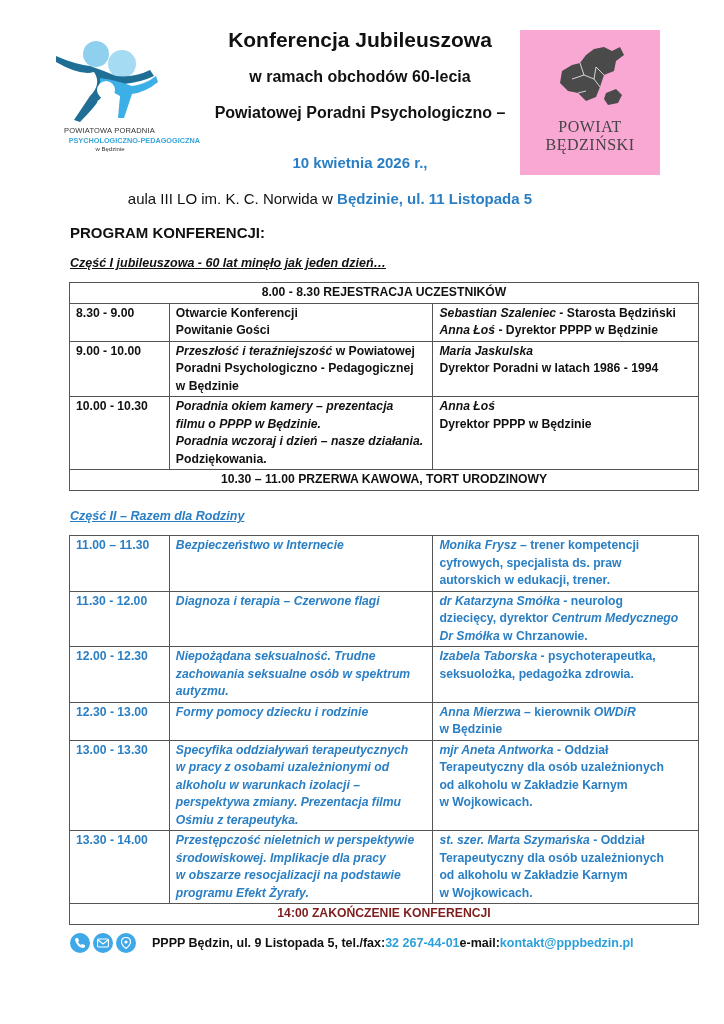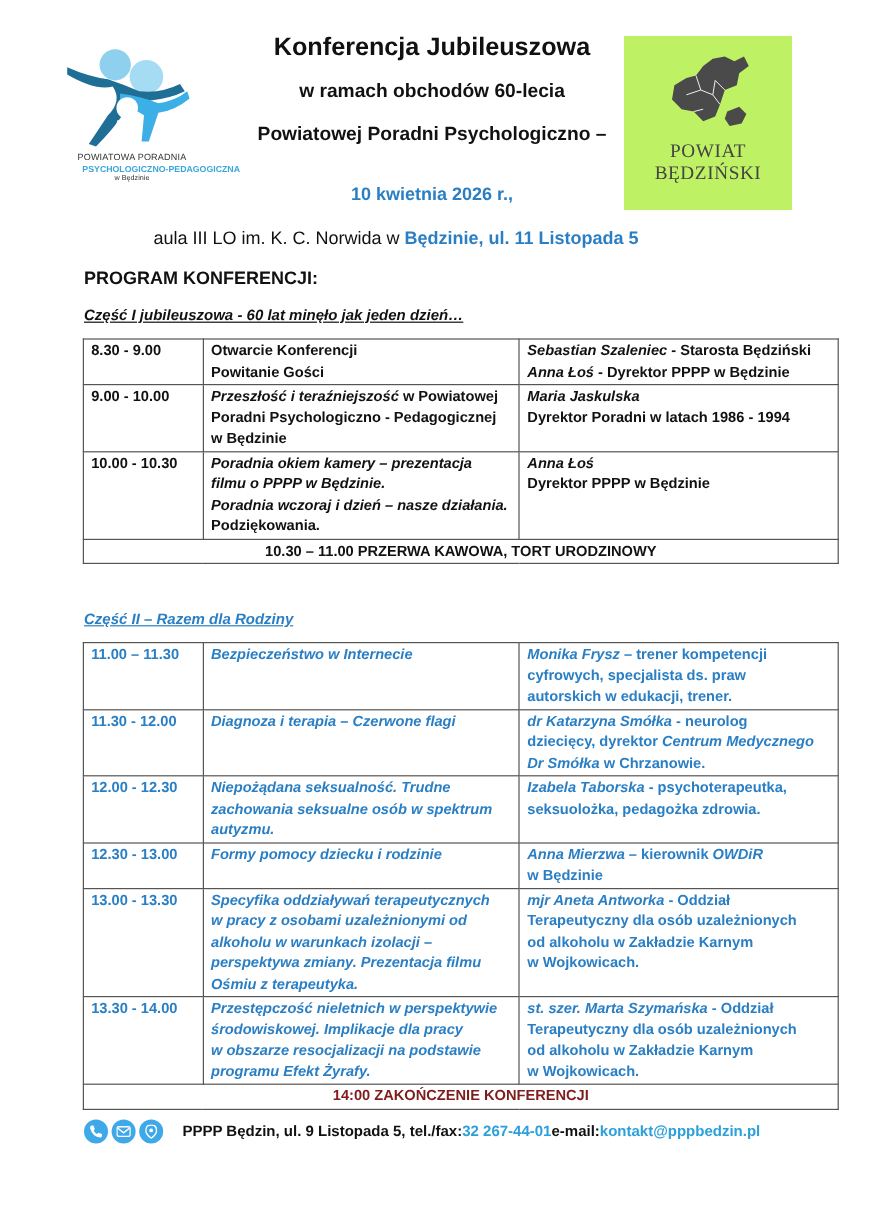--- a/index.html
+++ b/index.html
@@ -25,24 +25,24 @@
   .tbl2 { top: 535px; color: #2a7fc4; }
   .tbl2 td.full { color: #7f1d1d; }
   col.c1 { width: 100px; } col.c2 { width: 264px; } col.c3 { width: 266px; }
   .it { font-style: italic; }
   .footer { top: 933px; left: 70px; display: flex; align-items: center; font-size: 12.5px; font-weight: bold; }
   .footer .icons { display: flex; gap: 3px; margin-right: 16px; }
   .circle { width: 20px; height: 20px; border-radius: 50%; background: #3ea8e8; display: flex;
             align-items: center; justify-content: center; }
   .footer .blue { color: #2ba0db; }
   .logo-left { left: 50px; top: 38px; width: 120px; height: 130px; }
-  .logo-left .cap1 { position: absolute; top: 88px; left: 0; width: 120px; text-align: center; font-size: 7.5px; color: #333; letter-spacing: 0.2px; }
+  .logo-left .cap1 { position: absolute; top: 88px; left: 14px; width: 120px; text-align: left; font-size: 7.5px; color: #333; letter-spacing: 0.2px; }
   .logo-left .cap2 { position: absolute; top: 98px; left: -6px; width: 132px; text-align: right; font-size: 7.3px; font-weight: bold; color: #3aa6d8; padding-left: 24px; }
   .logo-left .cap3 { position: absolute; top: 108px; left: 0; width: 120px; text-align: center; font-size: 6px; color: #333; }
-  .logo-right { left: 520px; top: 30px; width: 140px; height: 145px; background: #bef264; }
+  .logo-right { left: 520px; top: 30px; width: 140px; height: 145px; background: #f9a8d4; }
   .logo-right .name { position: absolute; left: 0; width: 140px; text-align: center;
                       font-family: "Liberation Serif", "DejaVu Serif", serif; font-size: 16px; color: #444; letter-spacing: 0.5px; }
 </style>
 </head>
 <body>
 
 <div class="abs logo-left">
   <svg width="120" height="88" viewBox="0 0 120 88">
     <circle cx="46" cy="16" r="13" fill="#8fd0ef"></circle>
     <circle cx="72" cy="26" r="14" fill="#a6dcf3"></circle>
@@ -79,20 +79,23 @@
 <div class="abs prog-title">PROGRAM KONFERENCJI:</div>
 <div class="abs section sec1">Część I jubileuszowa - 60 lat minęło jak jeden dzień…</div>
 
 <table class="prog tbl1">
   <colgroup>
       <col class="c1">
       <col class="c2">
       <col class="c3">
     </colgroup>
   <tbody id="tbody1">
+    <tr>
+      <td colspan="3" class="full">8.00 - 8.30 REJESTRACJA UCZESTNIKÓW</td>
+    </tr>
   <tr>
         <td>8.30 - 9.00</td>
         <td>
           <div><span>Otwarcie Konferencji</span></div>
           <div><span>Powitanie Gości</span></div>
         </td>
         <td>
           <div><span class="it">Sebastian Szaleniec</span><span> - Starosta Będziński</span></div>
           <div><span class="it">Anna Łoś</span><span> - Dyrektor PPPP w Będzinie</span></div>
         </td>

